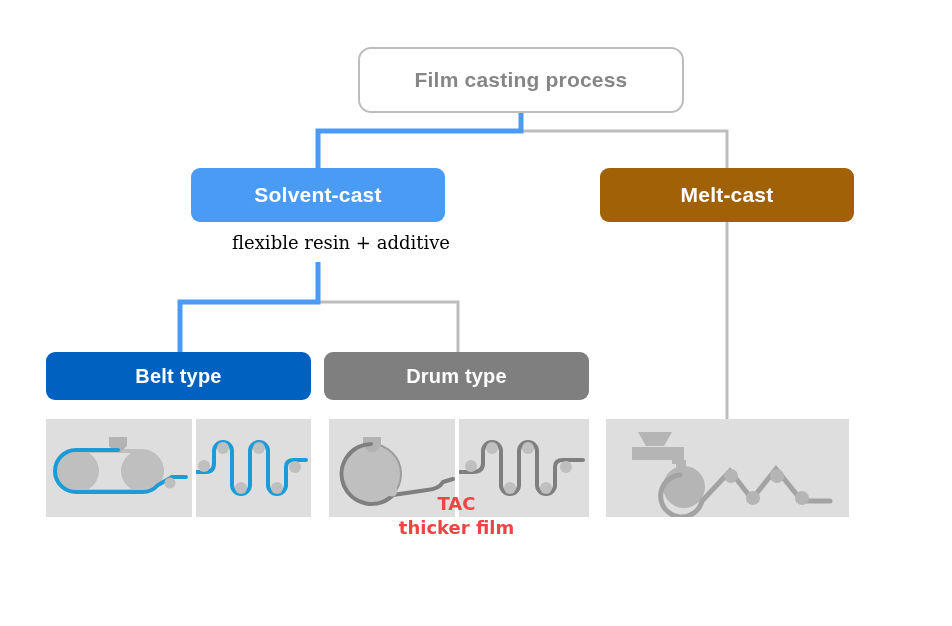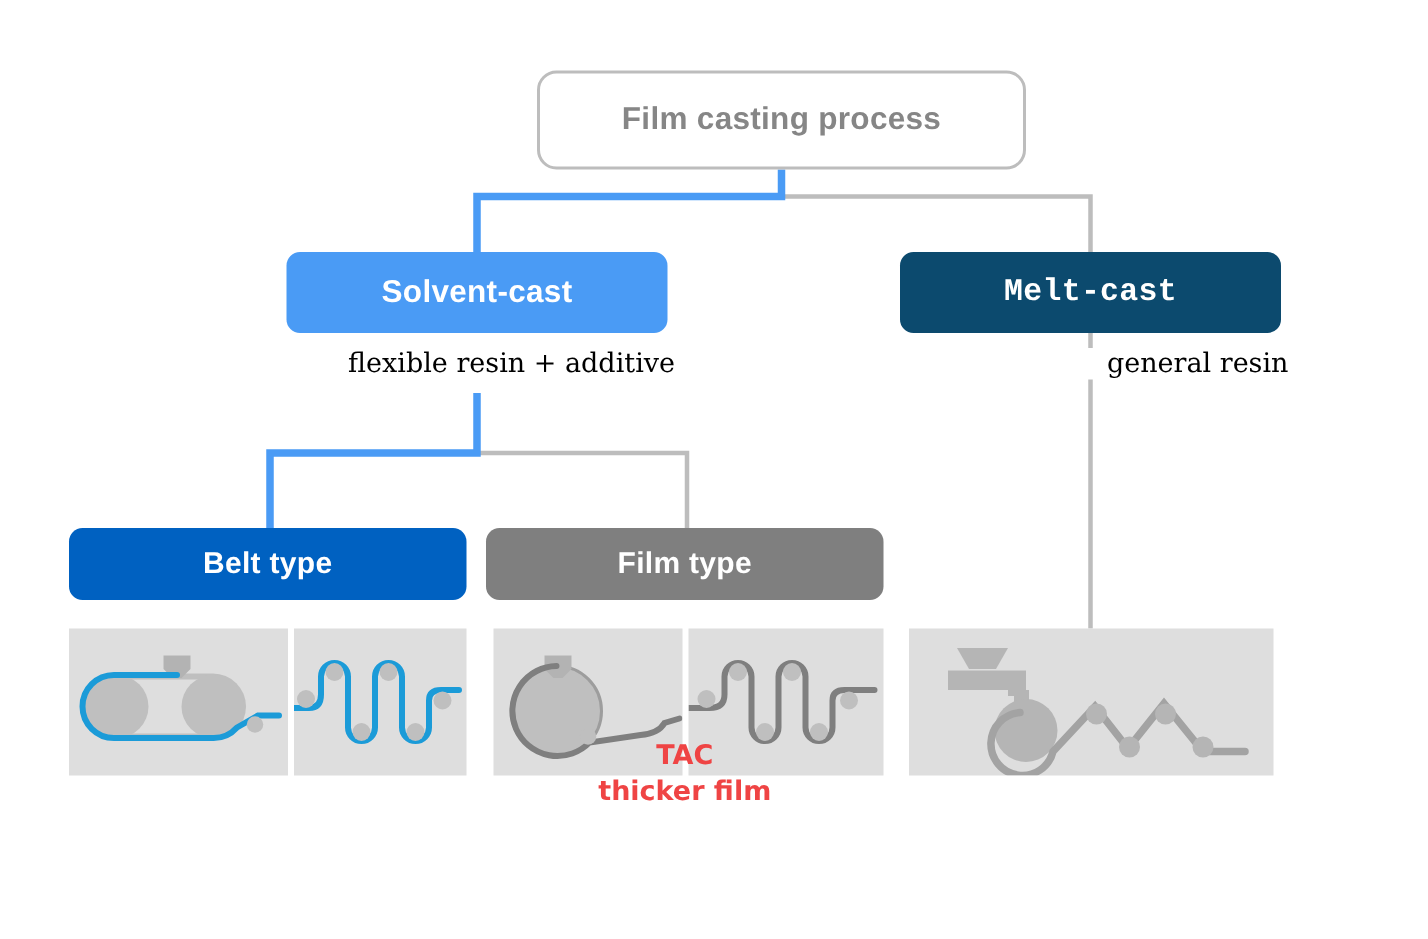--- a/index.html
+++ b/index.html
@@ -50,21 +50,21 @@
     font-weight: bold;
   }
   .node-l2 {
     width: 254px; height: 54px;
     border-radius: 9px;
     color: #ffffff;
     font-size: 21px;
     font-weight: bold;
   }
   .node-solvent { left: 191px; top: 168px; background: #4a9bf5; }
-  .node-melt    { left: 600px; top: 168px; background: #0c4a6e; font-family: Liberation Mono, monospace; }
+  .node-melt    { left: 600px; top: 168px; background: #a16207; }
 
   .node-l3 {
     width: 265px; height: 48px;
     border-radius: 9px;
     color: #ffffff;
     font-size: 20px;
     font-weight: bold;
   }
   .node-belt { left: 46px;  top: 352px; background: #0061c1; }
   .node-drum { left: 324px; top: 352px; background: #7f7f7f; }
@@ -136,24 +136,23 @@
       <path d="M 318 262 L 318 302 L 180 302 L 180 352" fill="none" stroke="#4a9bf5" stroke-width="5" stroke-linecap="butt"></path>
     </g>
   </svg>
 
   <div class="node node-root">Film casting process</div>
 
   <div class="node node-l2 node-solvent">Solvent-cast</div>
   <div class="sublabel sub-solvent">flexible resin + additive</div>
 
   <div class="node node-l2 node-melt">Melt-cast</div>
-  <div class="sublabel sub-melt">general resin</div>
 
   <div class="node node-l3 node-belt">Belt type</div>
-  <div class="node node-l3 node-drum">Film type</div>
+  <div class="node node-l3 node-drum">Drum type</div>
 
   <div class="panel panel-belt-a">
     <svg viewBox="0 0 146 98" xmlns="http://www.w3.org/2000/svg">
 
       <rect x="10" y="30" width="108" height="44" rx="22" ry="22" fill="#bfbfbf"></rect>
       <rect x="32" y="34" width="64" height="36" fill="#dedede"></rect>
 
       <circle cx="32" cy="52" r="21" fill="#bfbfbf"></circle>
       <circle cx="96" cy="52" r="21" fill="#bfbfbf"></circle>
 

